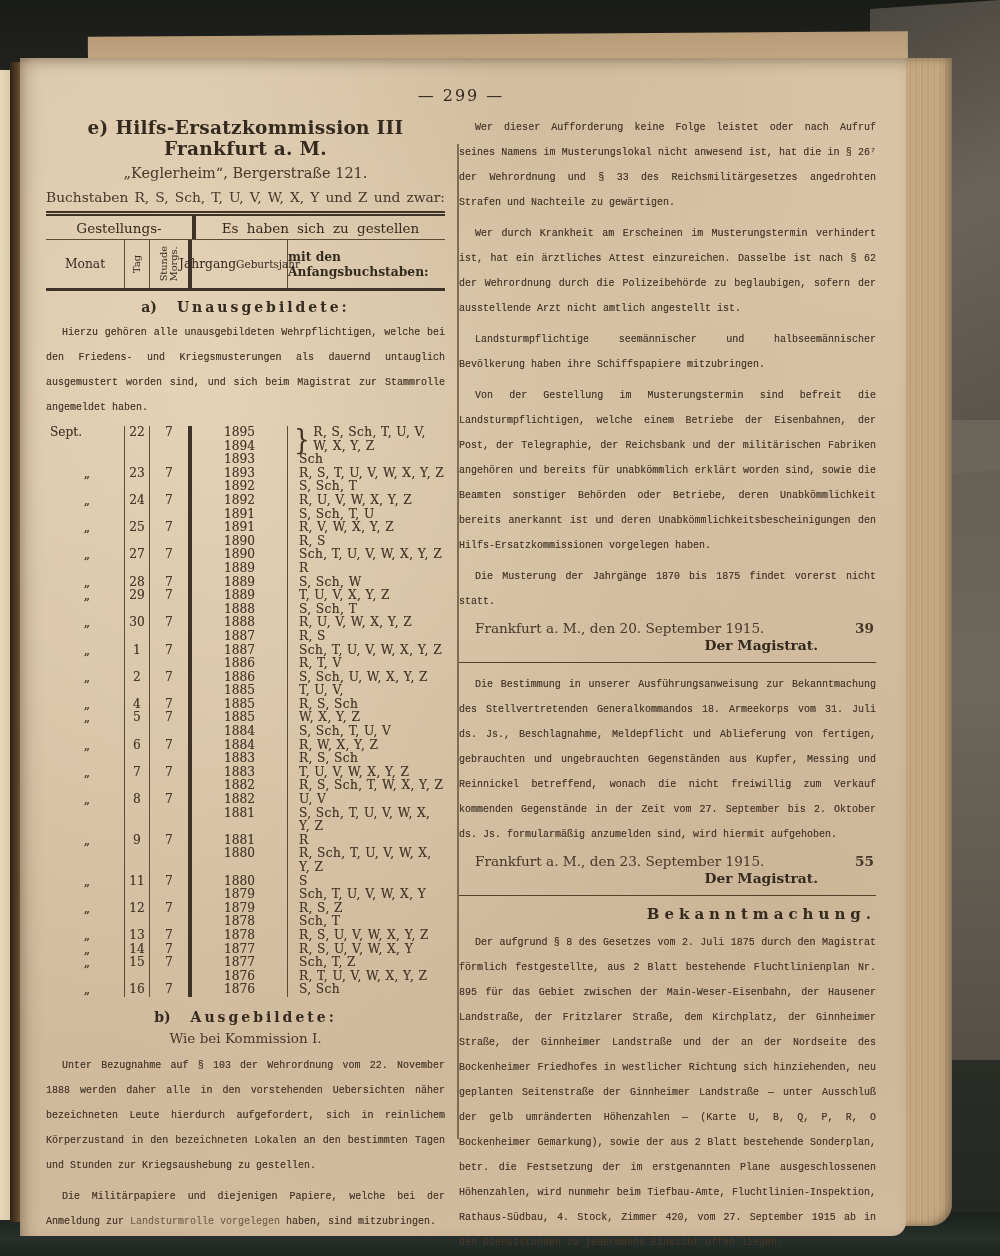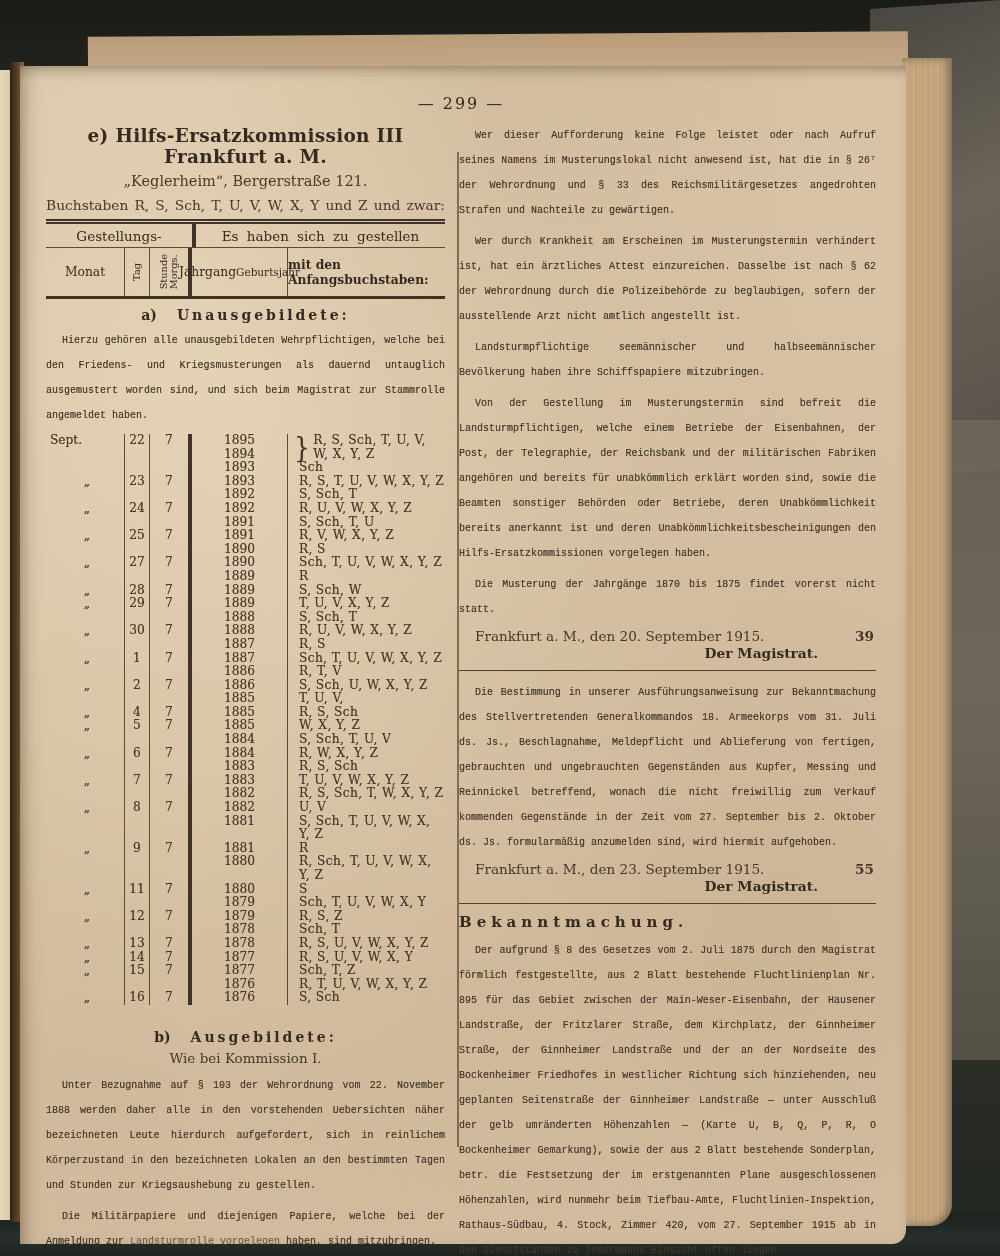--- a/index.html
+++ b/index.html
@@ -36,21 +36,21 @@
     background:linear-gradient(90deg,#2f2214 0%,#5a4128 55%,#8a6a45 100%);}
   
   .under-page{position:absolute;left:88px;top:34px;width:820px;height:60px;
     background:linear-gradient(180deg,#b89c78,#cdb28e);transform:rotate(-.4deg);}
   
   .edge-stack{position:absolute;left:902px;top:58px;width:50px;height:1168px;
     border-bottom-right-radius:22px;
     background:repeating-linear-gradient(90deg,#cdb28c 0px,#b99c74 2px,#c8ac84 4px,#bfa179 6px);
     box-shadow:inset -4px 0 8px rgba(40,30,20,.45);}
   
-  .page{position:absolute;left:20px;top:66px;width:886px;height:1178px;
+  .page{position:absolute;left:20px;top:58px;width:886px;height:1178px;
     background-color:var(--paper);
     background-image:
       radial-gradient(ellipse at 22% 28%, rgba(255,246,222,.30), transparent 58%),
       radial-gradient(ellipse at 85% 75%, rgba(122,92,58,.14), transparent 55%),
       radial-gradient(ellipse at 55% 5%, rgba(122,92,58,.12), transparent 45%),
       radial-gradient(ellipse at 10% 90%, rgba(122,92,58,.10), transparent 50%);
     box-shadow:inset 0 10px 16px -10px rgba(60,45,25,.55), inset 14px 0 22px -16px rgba(60,40,20,.6);
     border-bottom-right-radius:14px;
     padding:14px 30px 0 26px;
   }
@@ -78,38 +78,38 @@
   .th-stunde{border-right:4px solid var(--rule-dark);}
   .th-jahr{border-right:1px solid var(--rule);line-height:1.15;}
   .th-jahr .l2{font-size:10.5px;text-align:center;}
   .vert{writing-mode:vertical-rl;transform:rotate(180deg);font-size:9.8px;line-height:1.05;white-space:pre-line;text-align:center;}
   .th-anf{font-weight:bold;font-size:11.8px;}
   
   .sec-head{text-align:center;font-size:14px;font-weight:bold;color:var(--ink-dark);margin:8px 0 5px;}
   .sec-head .sperr{letter-spacing:3px;margin-left:20px;}
   .sec-sub{text-align:center;font-size:13.5px;margin:0 0 7px;}
   
-  .tbody{margin:4px 0 24px;}
+  .tbody{margin:4px 0 12px;}
   .trow{display:grid;grid-template-columns:78px 26px 42px 96px 1fr;}
   .trow .c{font-size:12.2px;line-height:13.6px;min-height:13.6px;text-shadow:0 0 .5px rgba(70,55,40,.5);}
   .cm{padding-left:4px;text-align:center;}
   .cm.sept{text-align:left;}
   .ct{border-left:1px solid var(--rule);border-right:1px solid var(--rule);text-align:center;}
   .cs{text-align:center;border-right:4px solid var(--rule-dark);}
   .cj{border-right:1px solid var(--rule);text-align:center;white-space:pre-line;}
   .cl{padding-left:11px;letter-spacing:.4px;}
   .cl.braced{display:flex;align-items:center;padding-left:6px;}
   .brace{font-size:25px;font-weight:normal;margin-right:3px;transform:scaleY(1.15);}
   
   .dateline{display:flex;font-size:13.6px;margin:2px 0 1px;}
   .dateline .dl-text{flex:1;padding-left:16px;}
   .dateline .dl-num{font-weight:bold;padding-right:2px;}
   .signature{text-align:right;padding-right:58px;font-size:13.8px;font-weight:bold;color:var(--ink-dark);margin-bottom:2px;}
   .rule{border:none;border-top:1.5px solid #54412d;margin:9px 0 9px;}
-  .h-bekannt{text-align:left;font-size:15px;font-weight:bold;letter-spacing:5px;color:var(--ink-dark);margin:2px 0 7px;}
+  .h-bekannt{text-align:right;font-size:15px;font-weight:bold;letter-spacing:5px;color:var(--ink-dark);margin:2px 0 7px;}
 </style>
 </head>
 <body>
 
 <div class="scene">
   <div class="cloth-a"></div>
   <div class="cloth-b"></div>
   <div class="bottom-band"></div>
   <div class="left-sliver"></div>
   <div class="gutter"></div>

